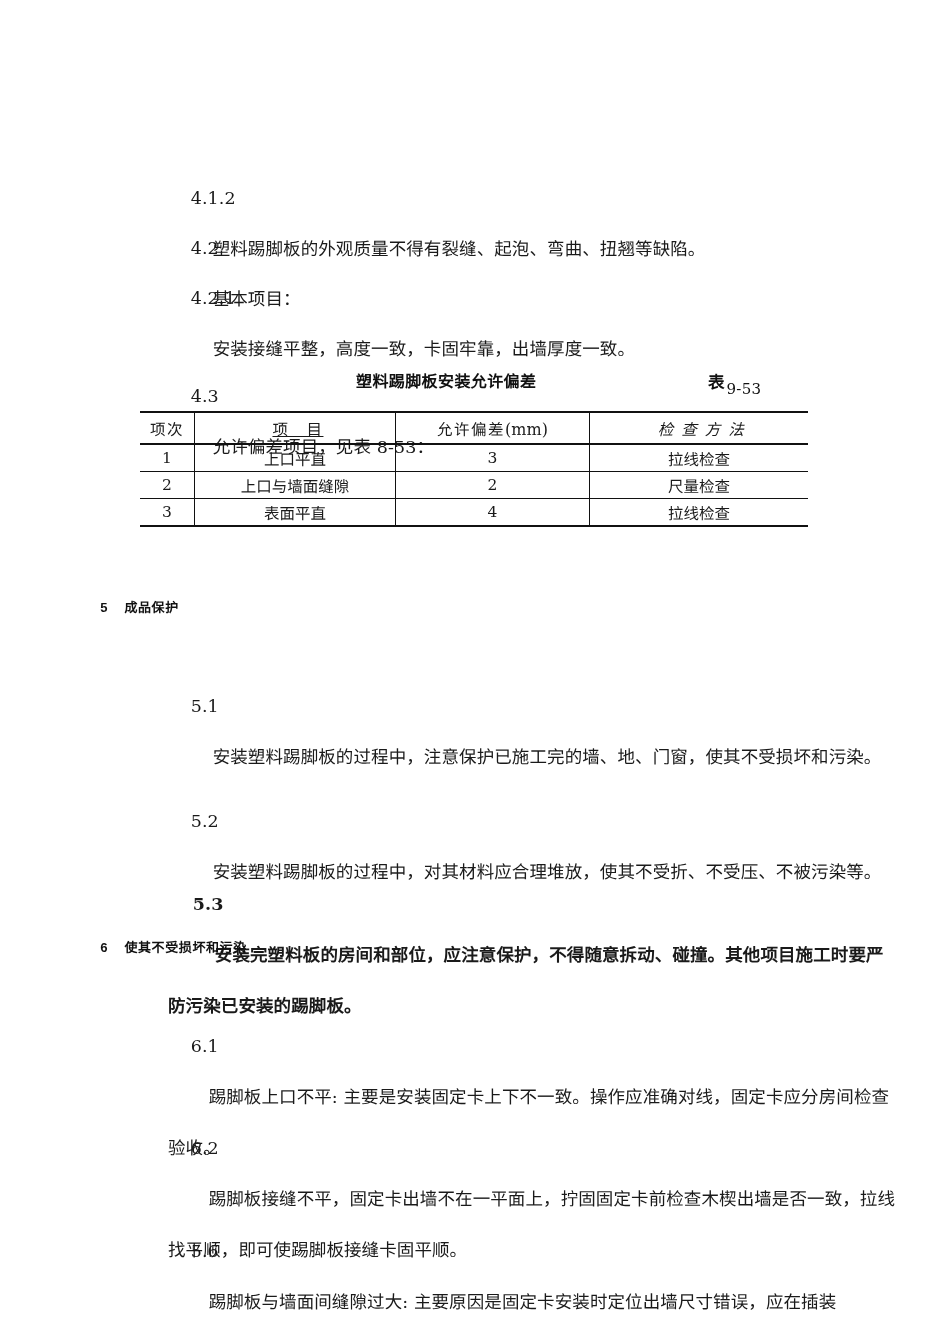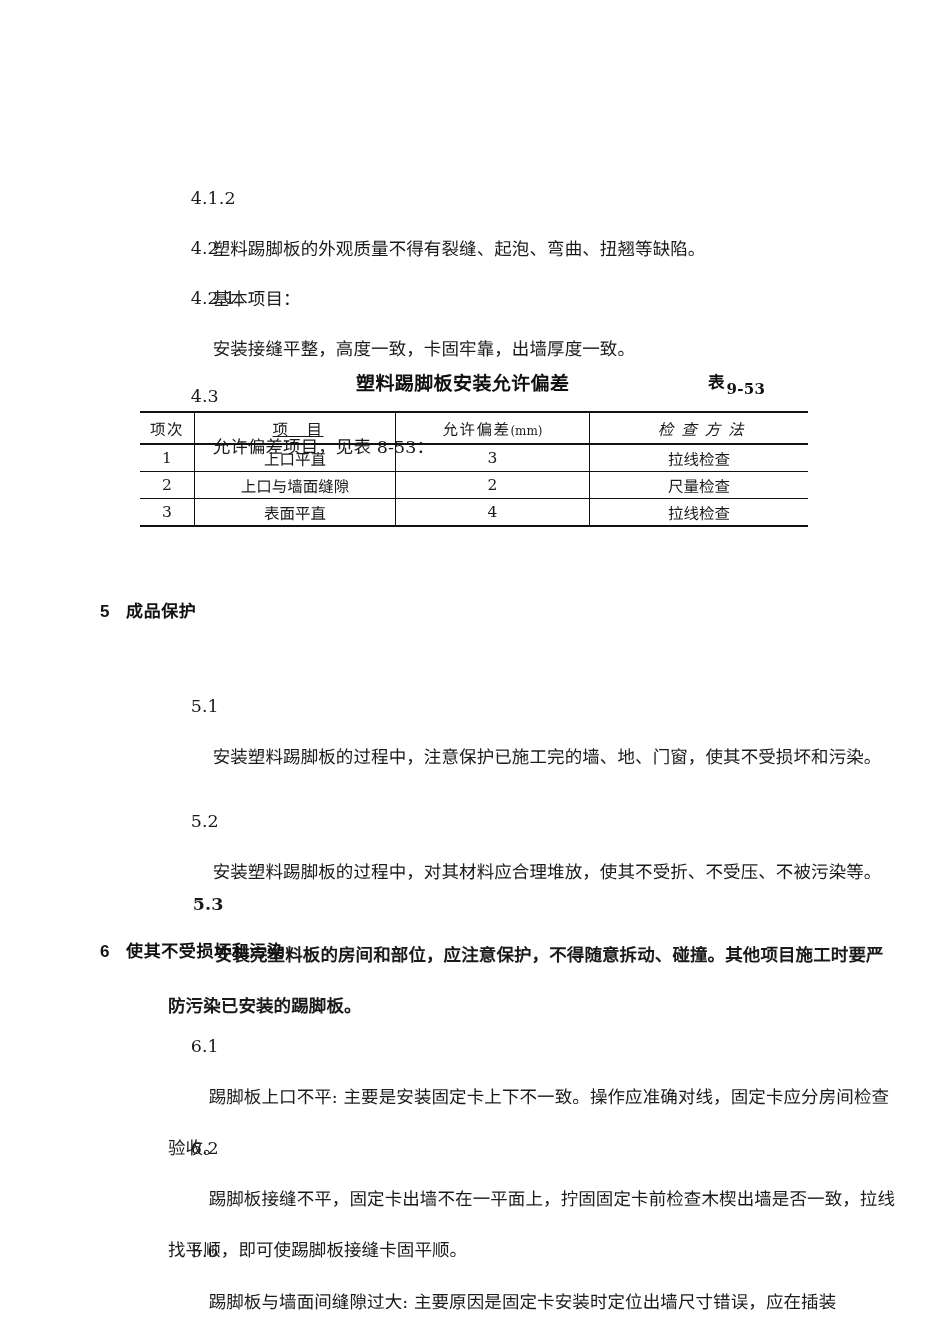--- a/index.html
+++ b/index.html
@@ -44,22 +44,22 @@
     font-family: "DejaVu Serif", "Liberation Serif", serif;
   }
 
   
   .indent-1 { padding-left: 68px; }
 
   
   .heading {
     position: absolute;
     left: 100px;
-    font-family: Liberation Sans, sans-serif;
-    font-size: 17px;
+    font-family: Liberation Mono, monospace;
+    font-size: 13px;
     font-weight: bold;
     letter-spacing: 0.6px;
     color: #111;
   }
   .heading .hnum {
     font-weight: bold;
     margin-right: 16px;
   }
 
   
@@ -68,39 +68,39 @@
     left: 140px;
     top: 368px;
     width: 670px;
     height: 30px;
   }
   .caption-title {
     position: absolute;
     left: 216px;
     top: 0;
     font-family: "DejaVu Sans", "Liberation Sans", sans-serif;
-    font-size: 19px;
+    font-size: 16px;
     font-weight: bold;
     letter-spacing: 0.4px;
     color: #111;
     white-space: nowrap;
   }
   .caption-tag {
     position: absolute;
     left: 568px;
     top: 1px;
     white-space: nowrap;
     font-family: "DejaVu Sans", "Liberation Sans", sans-serif;
     font-size: 16.5px;
     font-weight: bold;
     color: #111;
   }
   .caption-tag .tagnum {
     font-family: "DejaVu Serif", "Liberation Serif", serif;
-    font-weight: bold;
+    font-weight: normal;
     font-size: 15px;
     position: relative;
     top: 6px;
     left: 2px;
     letter-spacing: 0.3px;
   }
 
   
   .dev-table {
     position: absolute;
@@ -136,21 +136,21 @@
   }
   .dev-table tr.body-row td {
     border-bottom: 1.6px solid #111;
     height: 26px;
   }
   .dev-table tr.body-row.last td {
     border-bottom: 2.8px solid #111;
   }
   .dev-table .sp2 { letter-spacing: 6px; padding-left: 6px; text-decoration: underline; }
   .dev-table .sp3 { letter-spacing: 5px; padding-left: 5px; font-style: italic; }
-  .dev-table .mmunit { letter-spacing: 0; font-size: 12px; }
+  .dev-table .mmunit { letter-spacing: 0; font-size: 16px; }
 </style>
 </head>
 <body>
 
 <div class="page">
 
   <div class="para indent-1" style="top:122px;">
     <span class="num">4.1.2</span>
     <span style="display:inline-block;width:22px;"></span><span>塑料踢脚板的外观质量不得有裂缝、起泡、弯曲、扭翘等缺陷。</span>
   </div>

